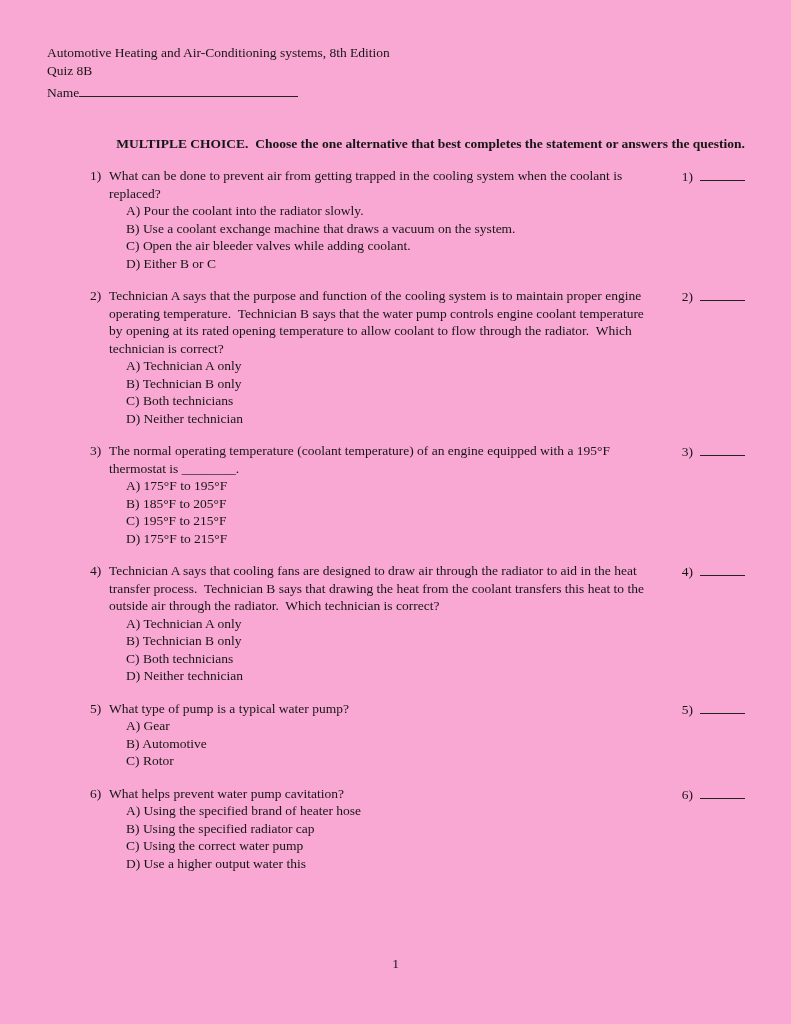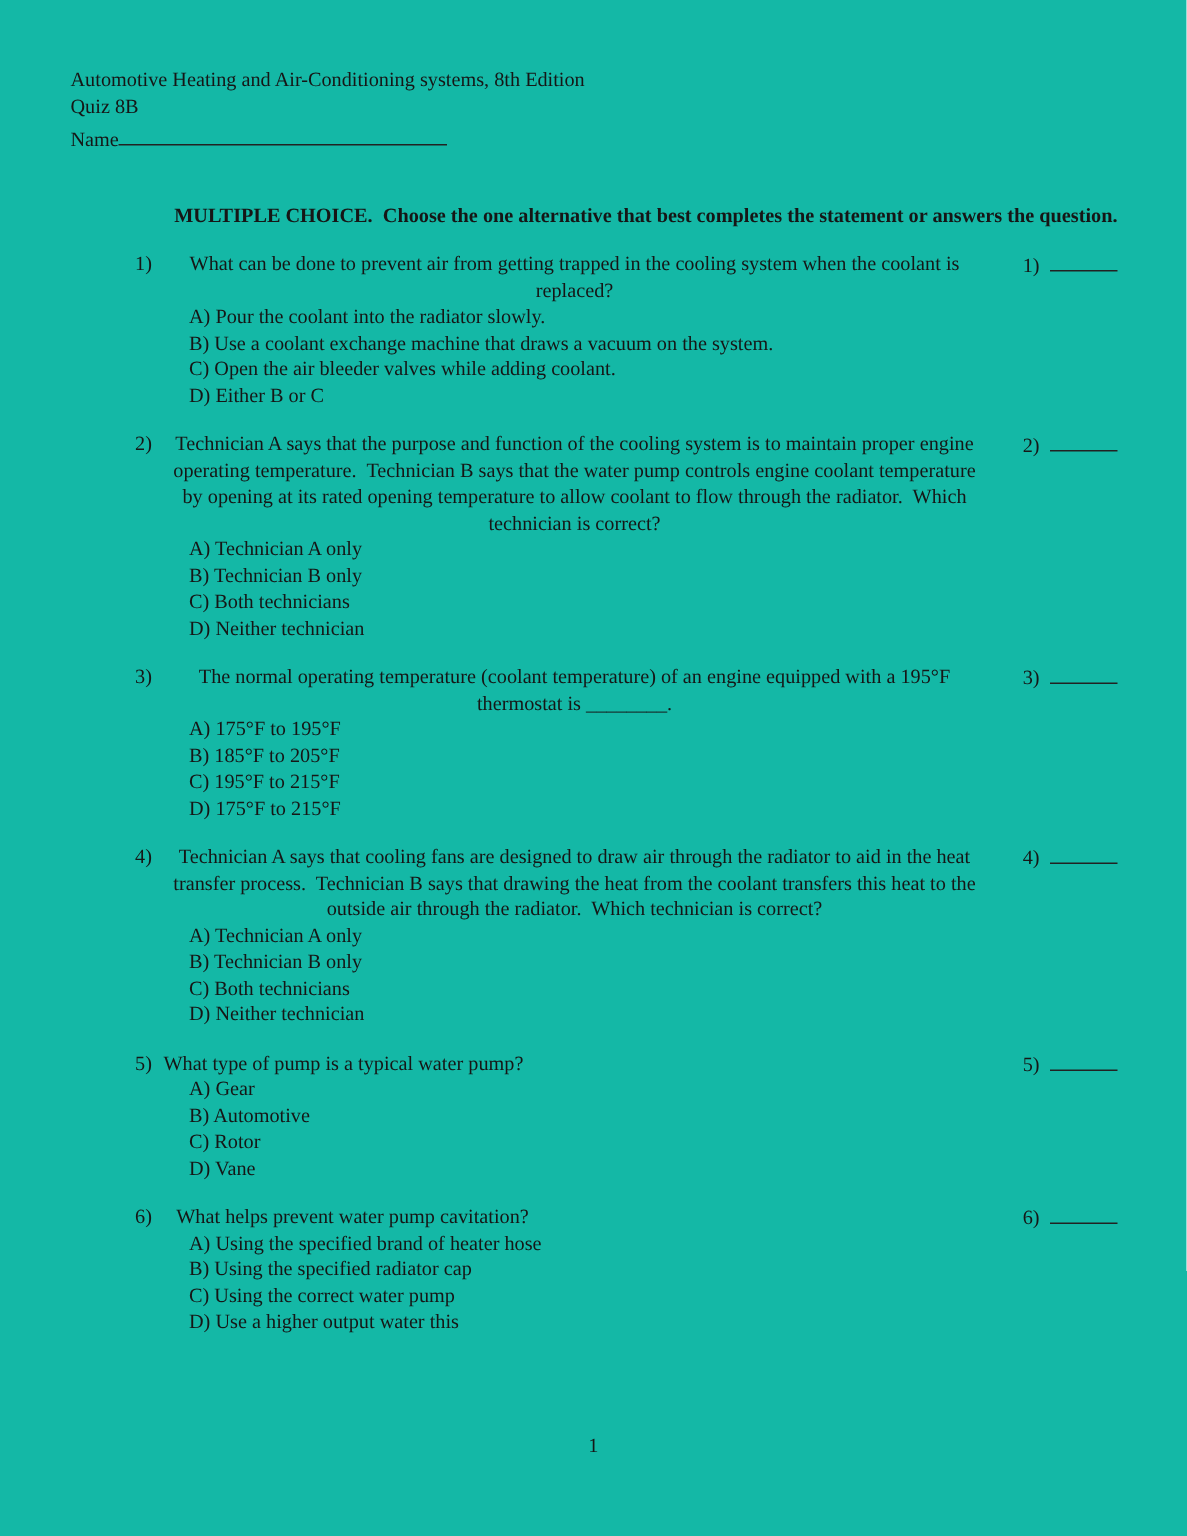--- a/index.html
+++ b/index.html
@@ -4,21 +4,21 @@
 <style>
   html, body {
     margin: 0;
     padding: 0;
     background: #ffffff;
   }
   .page {
     position: relative;
     width: 791px;
     height: 1024px;
-    background: #14b8a6;
+    background: #f9a8d4;
     box-sizing: border-box;
     padding: 44px 46px 0 47px;
     font-family: "Liberation Serif", "DejaVu Serif", serif;
     font-size: 13.5px;
     line-height: 17.5px;
     color: #161616;
     overflow: hidden;
   }
   .hdr-line { white-space: pre-wrap; }
   .name-row {
@@ -51,21 +51,21 @@
     width: 585px;
     flex-shrink: 0;
     margin-left: 43px;
   }
   .q-num {
     flex-shrink: 0;
     width: 19px;
     white-space: nowrap;
   }
   .q-textwrap { max-width: 548px; }
-  .q-text { white-space: pre-wrap; text-align: center; }
+  .q-text { white-space: pre-wrap; }
   .choices { margin-left: 17px; }
   .choice { white-space: pre-wrap; }
   .answer-cell {
     margin-left: auto;
     flex-shrink: 0;
     white-space: nowrap;
   }
   .a-num { display: inline-block; }
   .a-line {
     display: inline-block;
@@ -173,21 +173,20 @@
 
     <div class="question">
       <div class="q-main">
         <span class="q-num">5)</span>
         <div class="q-textwrap">
           <div class="q-text">What type of pump is a typical water pump?</div>
           <div class="choices">
             <div class="choice">A) Gear</div>
             <div class="choice">B) Automotive</div>
             <div class="choice">C) Rotor</div>
-            <div class="choice">D) Vane</div>
           </div>
         </div>
       </div>
       <div class="answer-cell">
         <span class="a-num">5)</span><span class="a-line"></span>
       </div>
     </div>
 
     <div class="question">
       <div class="q-main">

